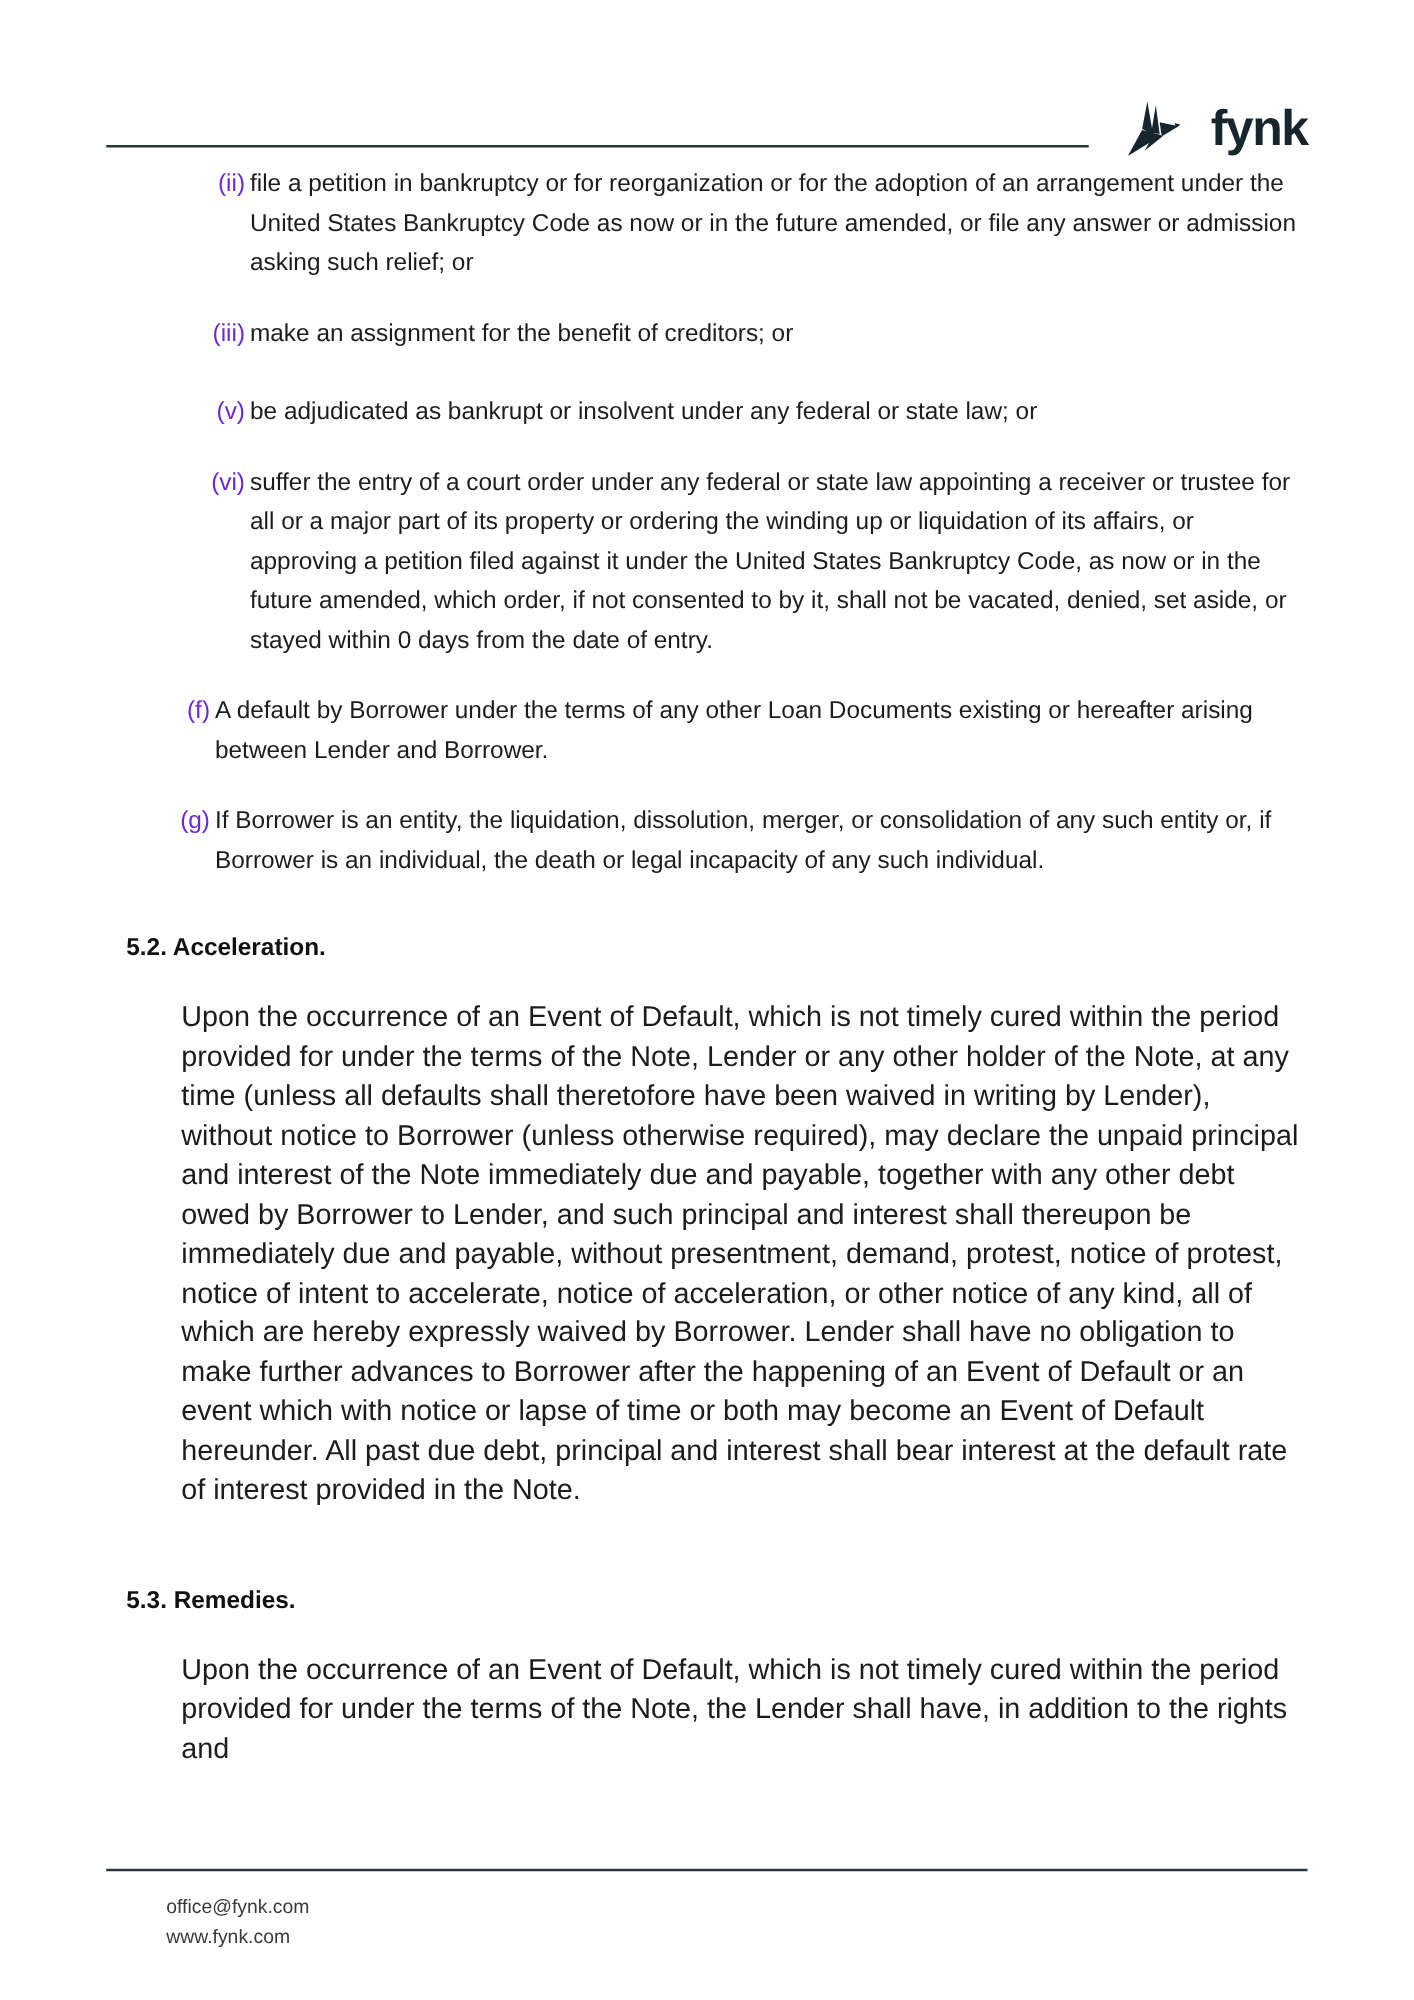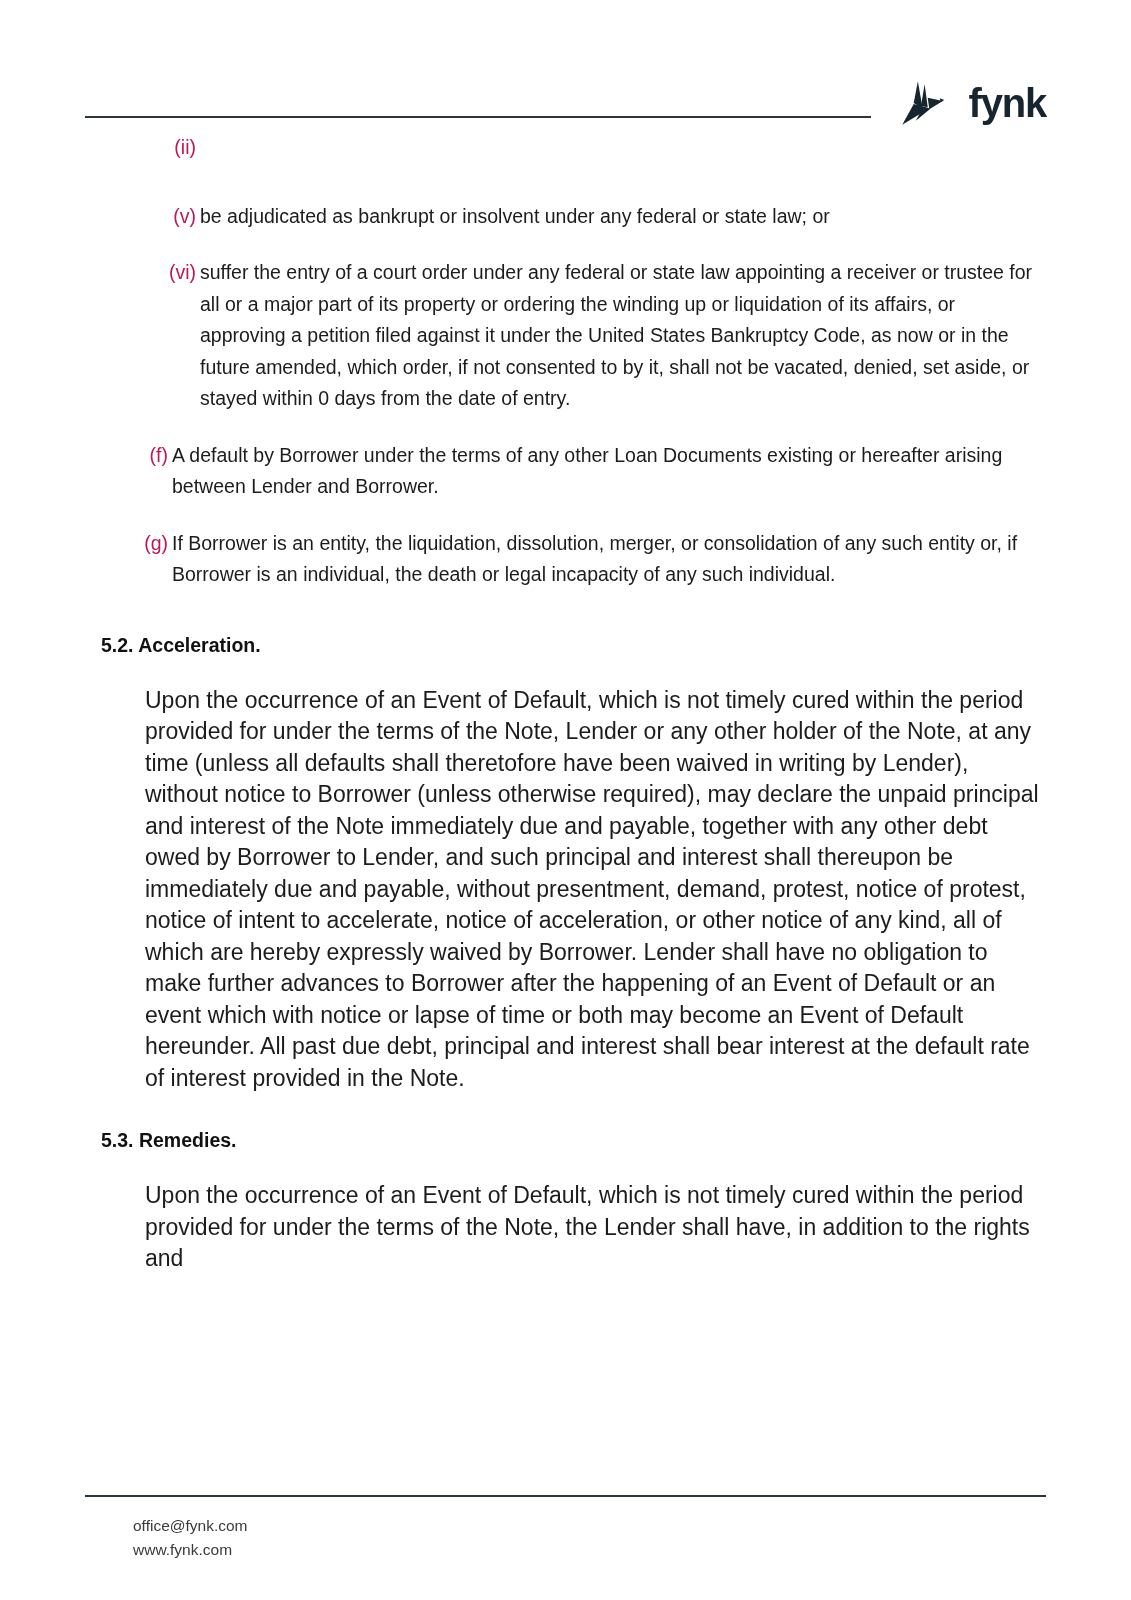--- a/index.html
+++ b/index.html
@@ -71,21 +71,21 @@
   .list-item {
     display: flex;
     align-items: flex-start;
     margin-bottom: 19px;
   }
   .list-item .marker {
     flex: 0 0 auto;
     text-align: right;
     font-size: 19.5px;
     line-height: 31.5px;
-    color: #be185d;
+    color: #6d28d9;
     white-space: nowrap;
   }
   .list-item .body {
     flex: 1 1 auto;
     font-size: 19.5px;
     line-height: 31.5px;
     color: #1c1c1c;
   }
 
   
@@ -108,21 +108,21 @@
   }
   .section-body {
     padding-left: 60px;
     margin-top: 26px;
     font-size: 23px;
     line-height: 31.5px;
     color: #1c1c1c;
   }
 
   .block-5-2 { margin-top: 40px; }
-  .block-5-3 { margin-top: 32px; }
+  .block-5-3 { margin-top: 58px; }
 
   
   .footer {
     position: absolute;
     left: 85px;
     right: 85px;
     bottom: 38px;
   }
   .footer-rule {
     border-top: 2px solid #2b3740;
@@ -157,24 +157,29 @@
       <span class="brand-word">fynk</span>
     </div>
   </div>
 
   <div class="content">
 
     <div class="level-roman">
 
       <div class="list-item">
         <span class="marker">(ii)</span>
-      </div>
-
-      <div class="spacer-sm"></div>
-
+        <span class="body">file a petition in bankruptcy or for reorganization or for the adoption of an arrangement under the United States Bankruptcy Code as now or in the future amended, or file any answer or admission asking such relief; or</span>
+      </div>
+
+      <div class="spacer-sm"></div>
+
+      <div class="list-item">
+        <span class="marker">(iii)</span>
+        <span class="body">make an assignment for the benefit of creditors; or</span>
+      </div>
 
       <div class="spacer-sm"></div>
 
 
       <div class="spacer-sm"></div>
 
       <div class="list-item">
         <span class="marker">(v)</span>
         <span class="body">be adjudicated as bankrupt or insolvent under any federal or state law; or</span>
       </div>

